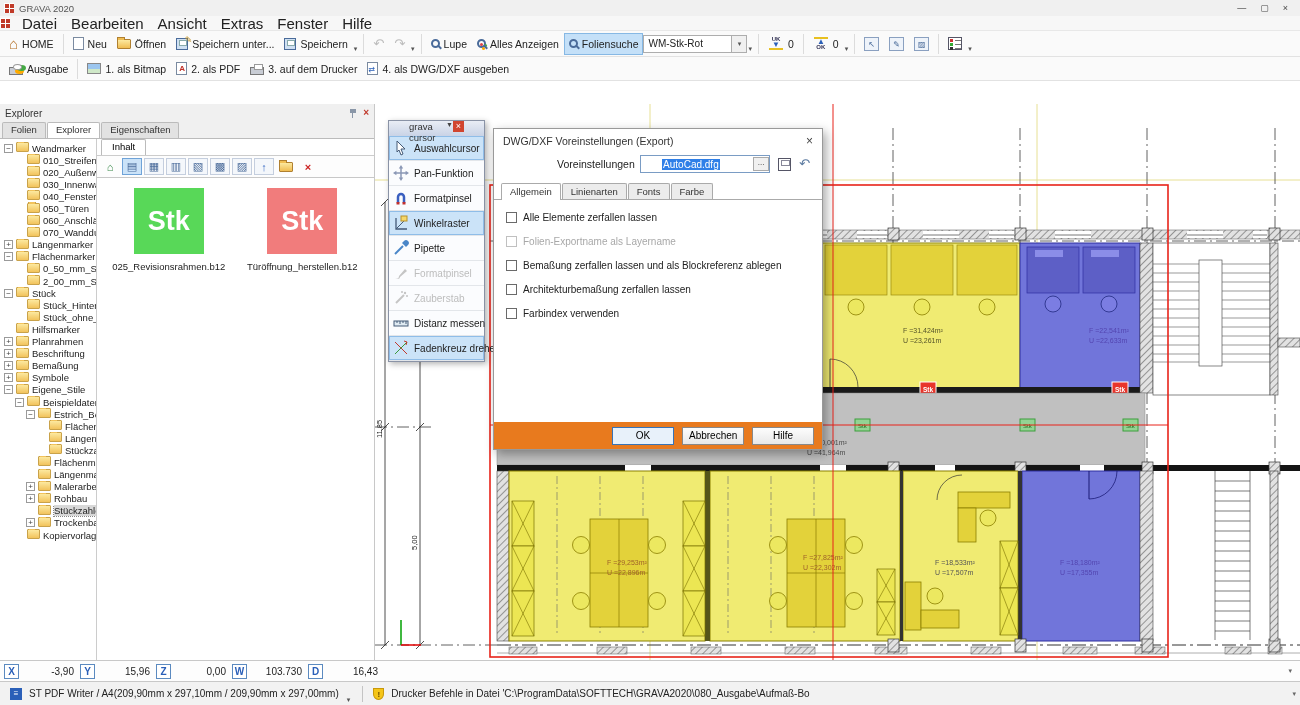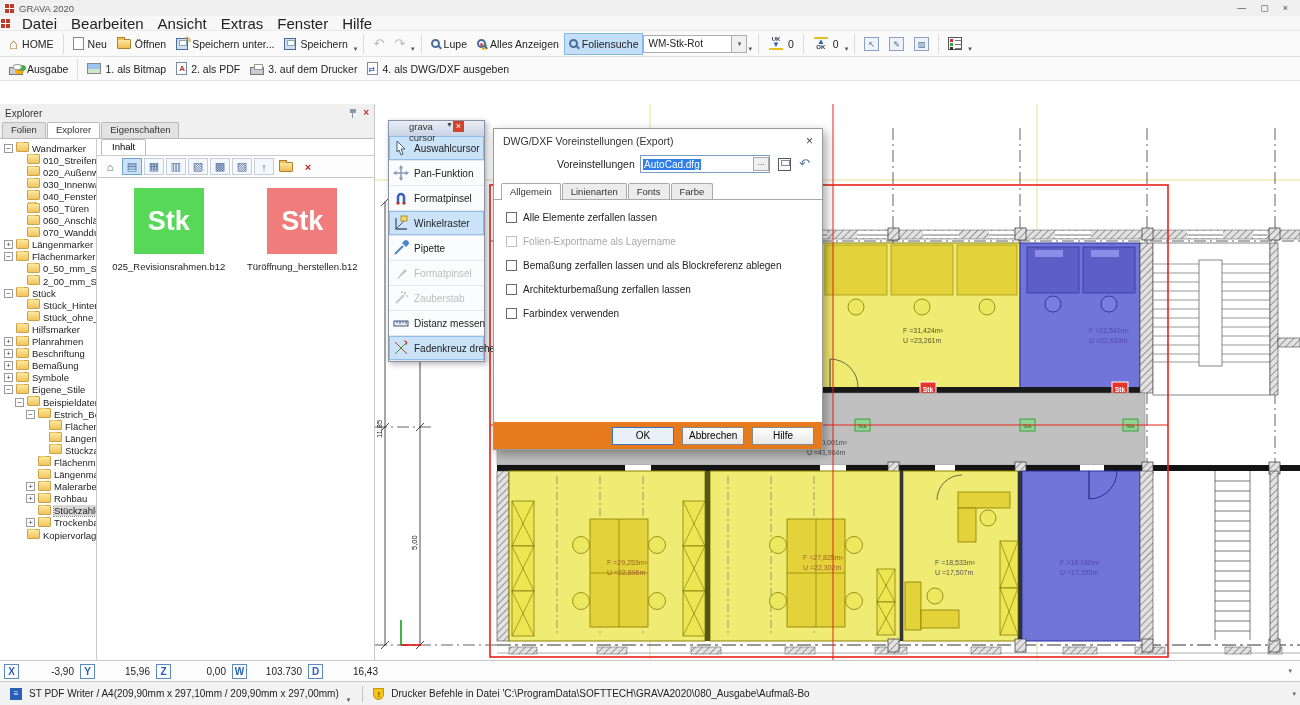--- a/index.html
+++ b/index.html
@@ -108,21 +108,21 @@
   .ct-item{display:flex;align-items:center;gap:5px;height:25px;padding:0 4px;background:#fbfcfe;border-bottom:1px solid #e3e6ea;font-size:10px;color:#222;white-space:nowrap;}
   .ct-item svg{flex:none;}
   .ct-item.active{background:#cbe3f8;box-shadow:inset 0 0 0 1px #8fbde8;}
   .ct-item.disabled{color:#b4b4b4;}
 
   
   .dialog{position:absolute;left:118px;top:24px;width:330px;height:322px;background:#fff;border:1px solid #999;box-shadow:3px 4px 10px rgba(0,0,0,.35);z-index:6;display:flex;flex-direction:column;}
   .dlg-title{height:24px;display:flex;align-items:center;padding:0 9px;font-size:10.5px;color:#333;}
   .dlg-close{margin-left:auto;font-size:12px;color:#444;}
   .dlg-field{display:flex;align-items:center;gap:8px;padding:2px 12px 8px;font-size:10.5px;color:#222;justify-content:flex-end;}
-  .dlg-input{width:130px;height:18px;border:1px solid #7a9cc4;background:#fff;display:flex;align-items:center;padding-left:2px;font-size:10px;}
+  .dlg-input{width:130px;height:18px;border:1px solid #7a9cc4;background:#fff;display:flex;align-items:center;padding-left:21px;font-size:10px;}
   .dlg-input .seltext{background:#2f7fe8;color:#fff;padding:0 1px;}
   .dlg-browse{margin-left:auto;width:16px;height:14px;border:1px solid #aaa;background:#f0f0f0;font-size:8px;line-height:10px;text-align:center;}
   .dlg-floppy{width:13px;height:13px;border:1px solid #556;background:#fff;position:relative;}
   .dlg-floppy::after{content:"";position:absolute;left:2px;top:1px;width:7px;height:4px;border:1px solid #889;}
   .dlg-undo{color:#5b7aa0;font-size:13px;line-height:12px;}
   .dlg-tabs{display:flex;padding:0 7px;gap:1px;border-bottom:1px solid #aaa;margin-top:2px;}
   .dlg-tab{padding:2px 8px;font-size:9.5px;background:#ececec;border:1px solid #aaa;border-bottom:none;border-radius:2px 2px 0 0;color:#333;}
   .dlg-tab.active{background:#fff;position:relative;margin-bottom:-1px;padding-bottom:3px;}
   .dlg-body{flex:1;padding:12px 12px 0;}
   .cb-row{display:flex;align-items:center;gap:6px;font-size:10px;color:#222;margin-bottom:13px;}

